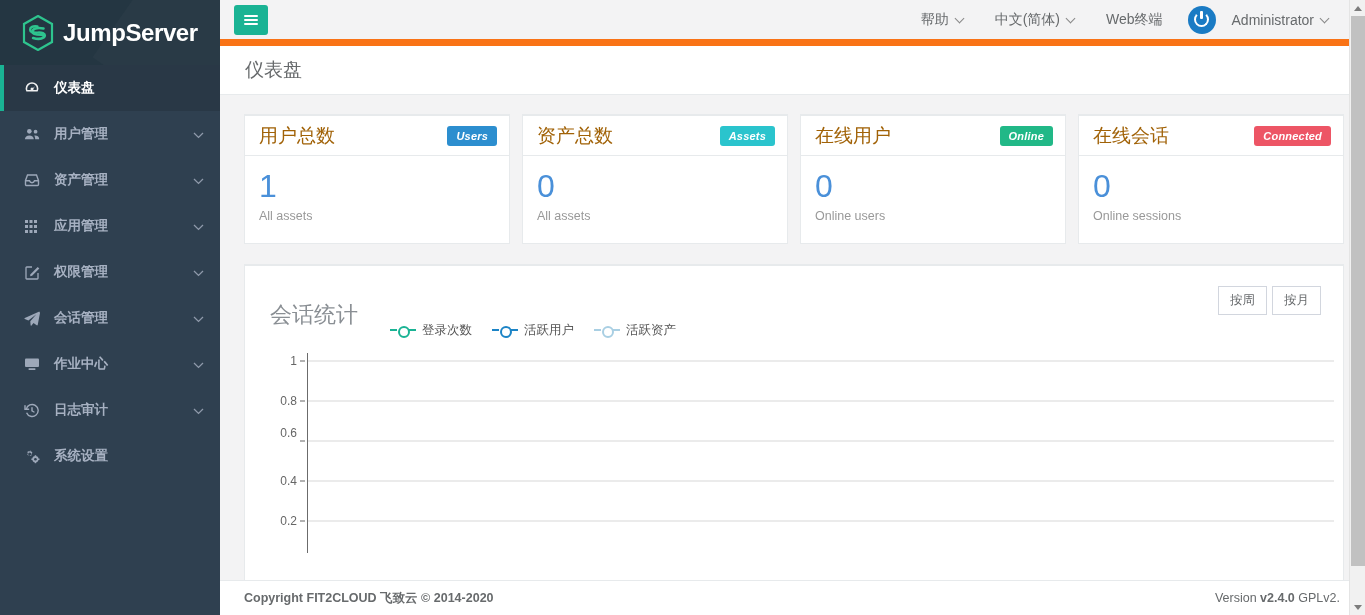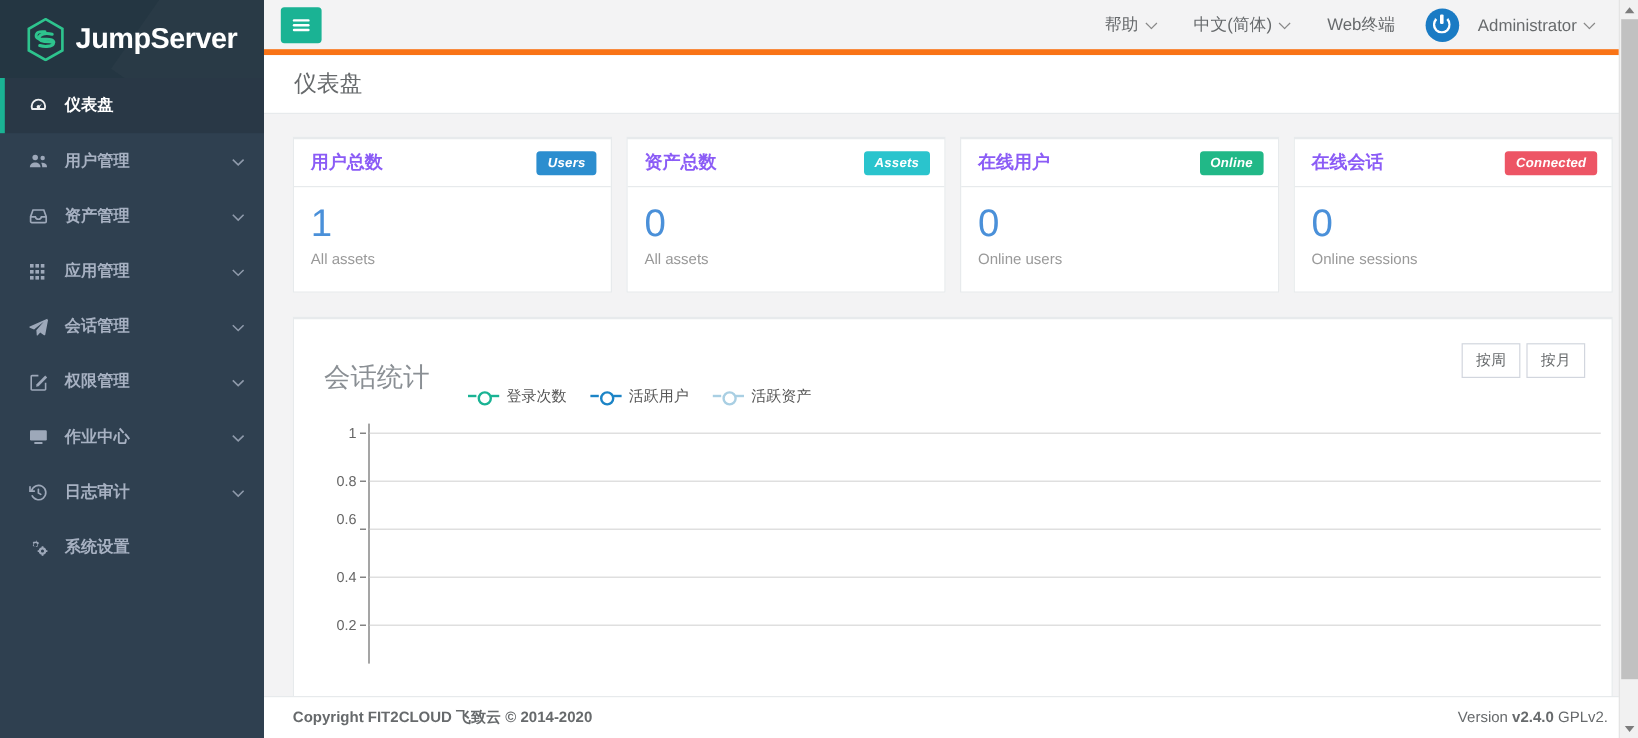--- a/index.html
+++ b/index.html
@@ -70,21 +70,21 @@
   
   .main {
     flex: 1 1 auto; height: 615px;
     position: relative; background: #f3f3f4;
     overflow: hidden;
   }
   .topbar {
     height: 46px; background: #f3f3f4;
     display: flex; align-items: center;
     padding: 0 20px 0 14px;
-    border-bottom: 5px solid #f97316;
+    border-bottom: 7px solid #f97316;
   }
   .hamburger {
     width: 34px; height: 30px; background: #1ab394;
     border: none; border-radius: 3px;
     display: flex; align-items: center; justify-content: center;
     cursor: pointer;
   }
   .ham-lines { width: 14px; }
   .ham-lines span {
     display: block; height: 2px; background: #fff;
@@ -141,21 +141,21 @@
   .cards { display: flex; gap: 12px; }
   .card {
     flex: 1 1 0; background: #ffffff;
     border: 1px solid #e7eaec; border-top: 2px solid #e7eaec;
   }
   .card-head {
     height: 40px; display: flex; align-items: center;
     padding: 0 12px 0 14px;
     border-bottom: 1px solid #e7eaec;
   }
-  .card-title { font-size: 15px; color: #8b5cf6; font-weight: bold; }
+  .card-title { font-size: 19px; color: #a16207; font-weight: normal; }
   .badge {
     margin-left: auto; color: #fff; font-size: 11px;
     font-weight: bold; padding: 4px 9px; border-radius: 3px;
     letter-spacing: .2px;
     font-style: italic;
   }
   .card-body { padding: 14px 14px 20px; }
   .card-num {
     font-size: 32px; color: #4a90d9; font-weight: 300;
     line-height: 1.05; margin-bottom: 5px;
@@ -361,40 +361,40 @@
         <span class="nav-label">应用管理</span>
         <span class="caret">
           <svg width="11" height="7" viewBox="0 0 11 7">
               <path d="M1 1l4.5 4.4L10 1" fill="none" stroke="currentColor" stroke-width="1.3"></path>
             </svg>
         </span>
       </div>
 
       <div class="nav-item">
         <span class="nav-ico">
-          <svg width="16" height="15" viewBox="0 0 16 15" fill="currentColor">
-            <path d="M15.4.6L.8 7.1c-.5.2-.5.8 0 1l3.6 1.5 8-6.4-6.1 7 .3 4c0 .5.6.6.9.2l2-2.4 3.2 2.3c.4.3.9 0 1-.4l2.3-12c.1-.5-.4-.9-.6-.3z"></path>
-          </svg>
-        </span>
-        <span class="nav-label">会话管理</span>
+          <svg width="15" height="15" viewBox="0 0 15 15" fill="none" stroke="currentColor" stroke-width="1.3">
+            <path d="M13 8v5.3a.7.7 0 0 1-.7.7H1.7a.7.7 0 0 1-.7-.7V2.7a.7.7 0 0 1 .7-.7H7"></path>
+            <path d="M5.5 9.2l7.2-7.2 1.6 1.6-7.2 7.2-2 .4z" fill="currentColor" stroke="none"></path>
+          </svg>
+        </span>
+        <span class="nav-label">权限管理</span>
         <span class="caret">
           <svg width="11" height="7" viewBox="0 0 11 7">
               <path d="M1 1l4.5 4.4L10 1" fill="none" stroke="currentColor" stroke-width="1.3"></path>
             </svg>
         </span>
       </div>
 
       <div class="nav-item">
         <span class="nav-ico">
-          <svg width="15" height="15" viewBox="0 0 15 15" fill="none" stroke="currentColor" stroke-width="1.3">
-            <path d="M13 8v5.3a.7.7 0 0 1-.7.7H1.7a.7.7 0 0 1-.7-.7V2.7a.7.7 0 0 1 .7-.7H7"></path>
-            <path d="M5.5 9.2l7.2-7.2 1.6 1.6-7.2 7.2-2 .4z" fill="currentColor" stroke="none"></path>
-          </svg>
-        </span>
-        <span class="nav-label">权限管理</span>
+          <svg width="16" height="15" viewBox="0 0 16 15" fill="currentColor">
+            <path d="M15.4.6L.8 7.1c-.5.2-.5.8 0 1l3.6 1.5 8-6.4-6.1 7 .3 4c0 .5.6.6.9.2l2-2.4 3.2 2.3c.4.3.9 0 1-.4l2.3-12c.1-.5-.4-.9-.6-.3z"></path>
+          </svg>
+        </span>
+        <span class="nav-label">会话管理</span>
         <span class="caret">
           <svg width="11" height="7" viewBox="0 0 11 7">
               <path d="M1 1l4.5 4.4L10 1" fill="none" stroke="currentColor" stroke-width="1.3"></path>
             </svg>
         </span>
       </div>
 
       <div class="nav-item">
         <span class="nav-ico">
           <svg width="16" height="14" viewBox="0 0 16 14" fill="currentColor">

